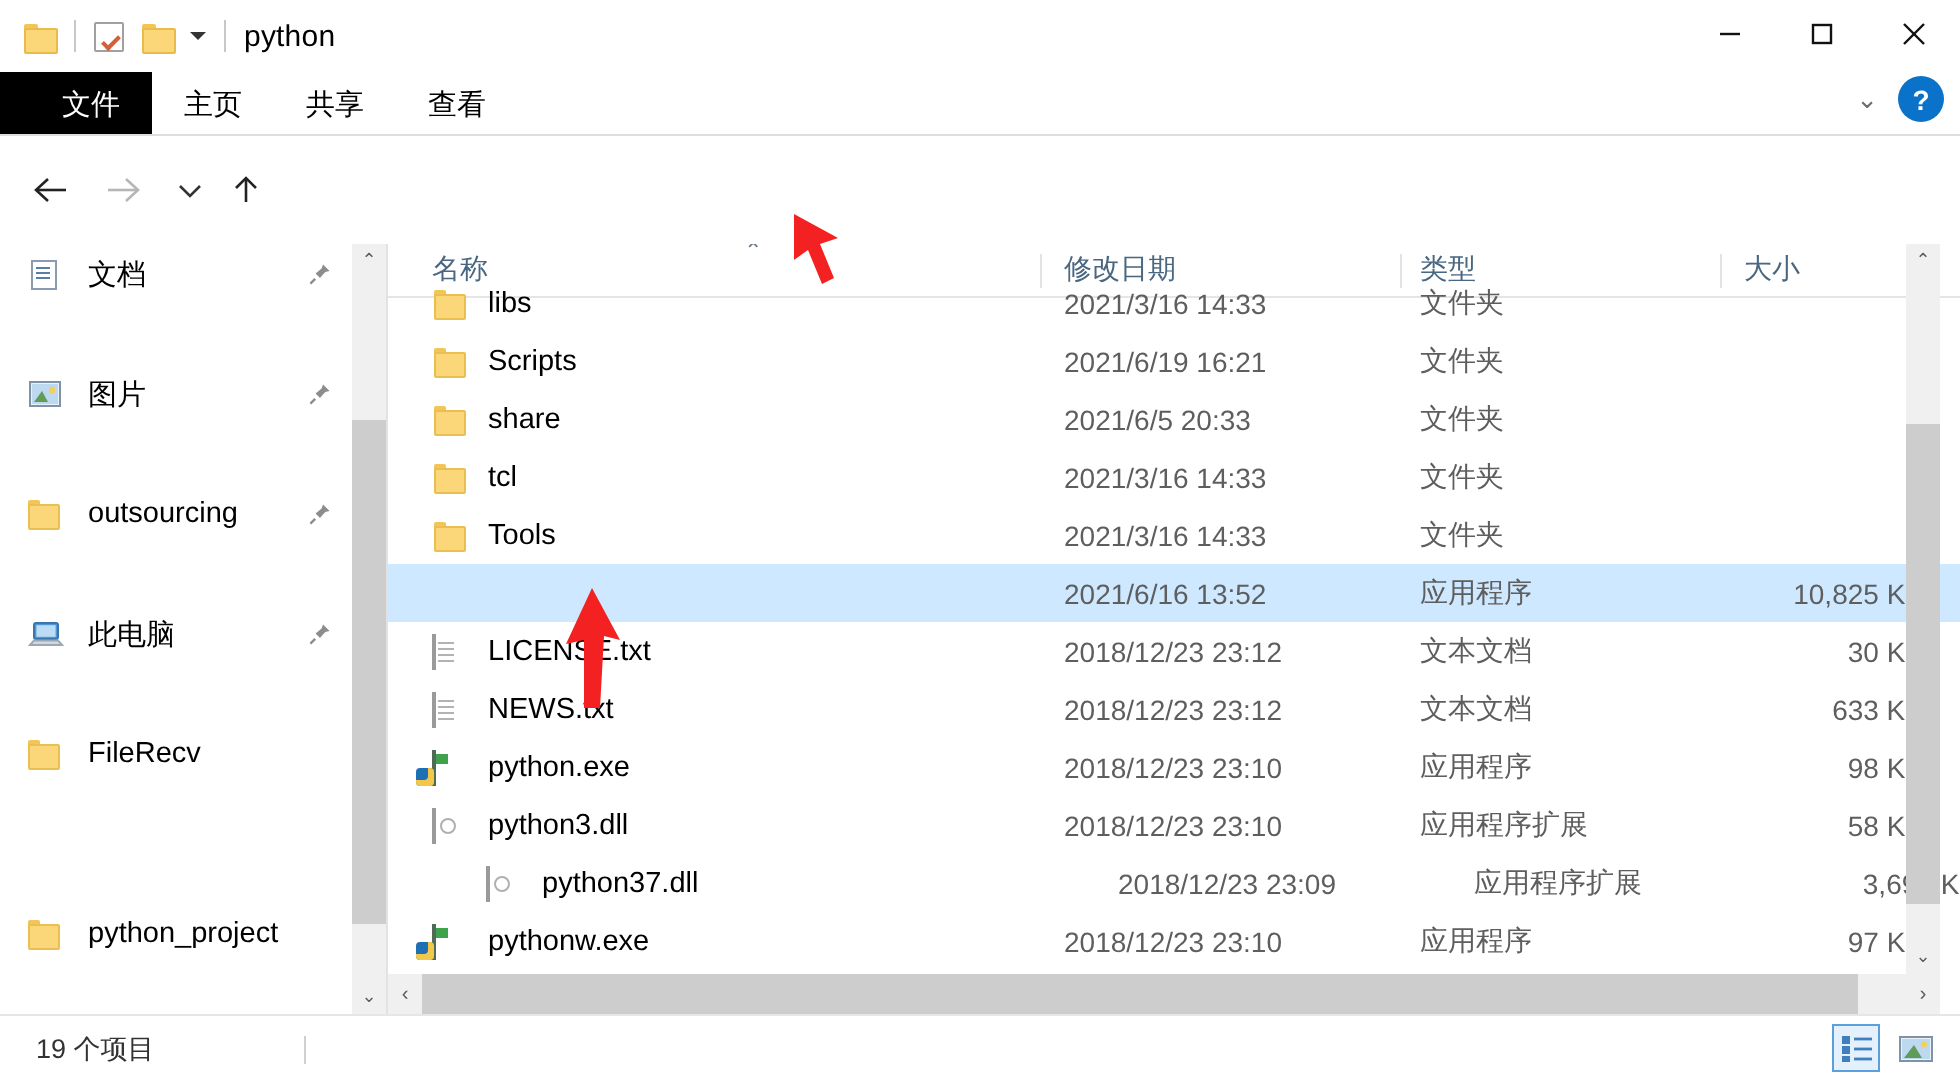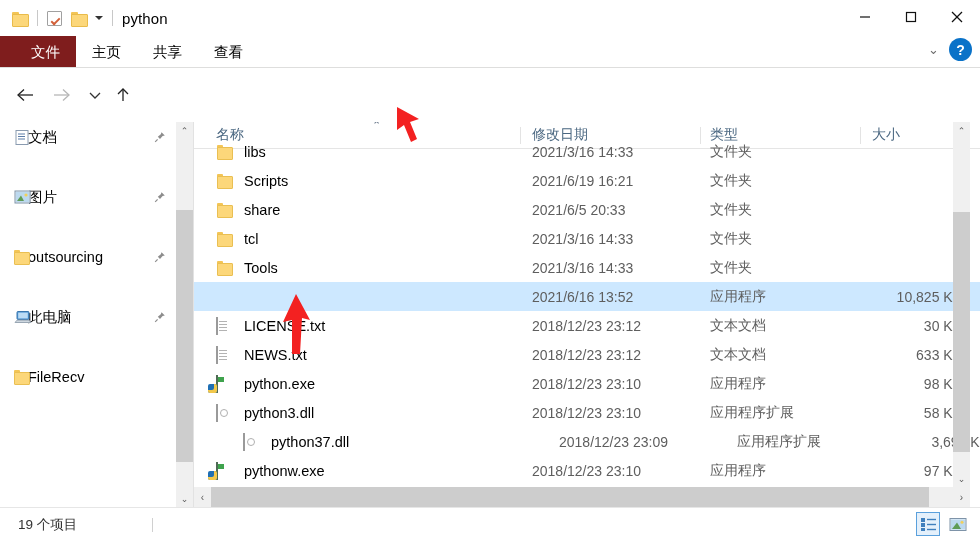--- a/index.html
+++ b/index.html
@@ -51,21 +51,21 @@
 
   
   .ribbon{
     position:absolute; left:0; top:36px; width:980px; height:32px;
     background:#ffffff; display:flex; align-items:stretch;
   }
   .rtab{
     display:flex; align-items:center; justify-content:center;
     font-size:14.5px; color:#000; padding:0 16px; height:32px;
   }
-  .rtab.active{ background:#7f1d1d; color:#fff;padding-left:31px; }
+  .rtab.active{ background:#000000; color:#fff;padding-left:31px; }
   .ribbon-right{ position:absolute; right:8px; top:2px; display:flex; align-items:center; gap:10px; }
   .help-btn{
     width:23px;height:23px;border-radius:50%;background:#0a72c8;color:#fff;
     display:flex;align-items:center;justify-content:center;font-size:14px;font-weight:bold;
   }
   .ribbon-sep{ position:absolute; left:0; top:67px; width:980px; height:1px; background:#dededd; }
 
   
   .addrrow{ position:absolute; left:0; top:70px; width:980px; height:50px; background:#fff; }
   .navbtn{ position:absolute; top:10px; width:30px; height:30px;
@@ -92,21 +92,21 @@
     padding-left:10px; gap:10px;
   }
   .search-ph{ font-size:14.5px; color:#6e6e6e; }
 
   
   .sidebar{
     position:absolute; left:0; top:122px; width:176px; height:385px;
     background:#fff; overflow:hidden;
   }
   .side-item{
-    height:30px; display:flex; align-items:center; padding-left:28px;
+    height:30px; display:flex; align-items:center; padding-left:44px;
     font-size:14.5px; color:#000; position:relative; white-space:nowrap;
   }
   .side-ico{ position:absolute; left:14px; width:17px; height:15px; }
   .pin{
     position:absolute; right:10px; width:12px; height:12px; color:#808080; font-size:12px;
   }
   .folder-sm{ position:relative; display:block; width:15px;height:13px;}
   .folder-sm::before{content:"";position:absolute;left:0;top:0;width:6px;height:3px;background:#f3c556;border-radius:1px 1px 0 0;}
   .folder-sm::after{content:"";position:absolute;left:0;top:2px;width:14px;height:11px;background:#fcd77a;border:1px solid #eabf52;border-radius:1px;}
 
@@ -358,20 +358,26 @@
     </div>
 
     <div class="side-item" style="top:120px">
       <span class="side-ico">
           <span class="folder-sm"></span>
         </span>
       <span>FileRecv</span>
     </div>
 
 
+    <div class="side-item" style="top:180px">
+      <span class="side-ico">
+          <span class="folder-sm"></span>
+        </span>
+      <span>python_project</span>
+    </div>
 
   </div>
 
   <div class="sb-scroll">
     <div class="sb-arrow top">⌃</div>
     <div class="sb-thumb"></div>
     <div class="sb-arrow bot">⌄</div>
   </div>
 
   <div class="splitter"></div>

